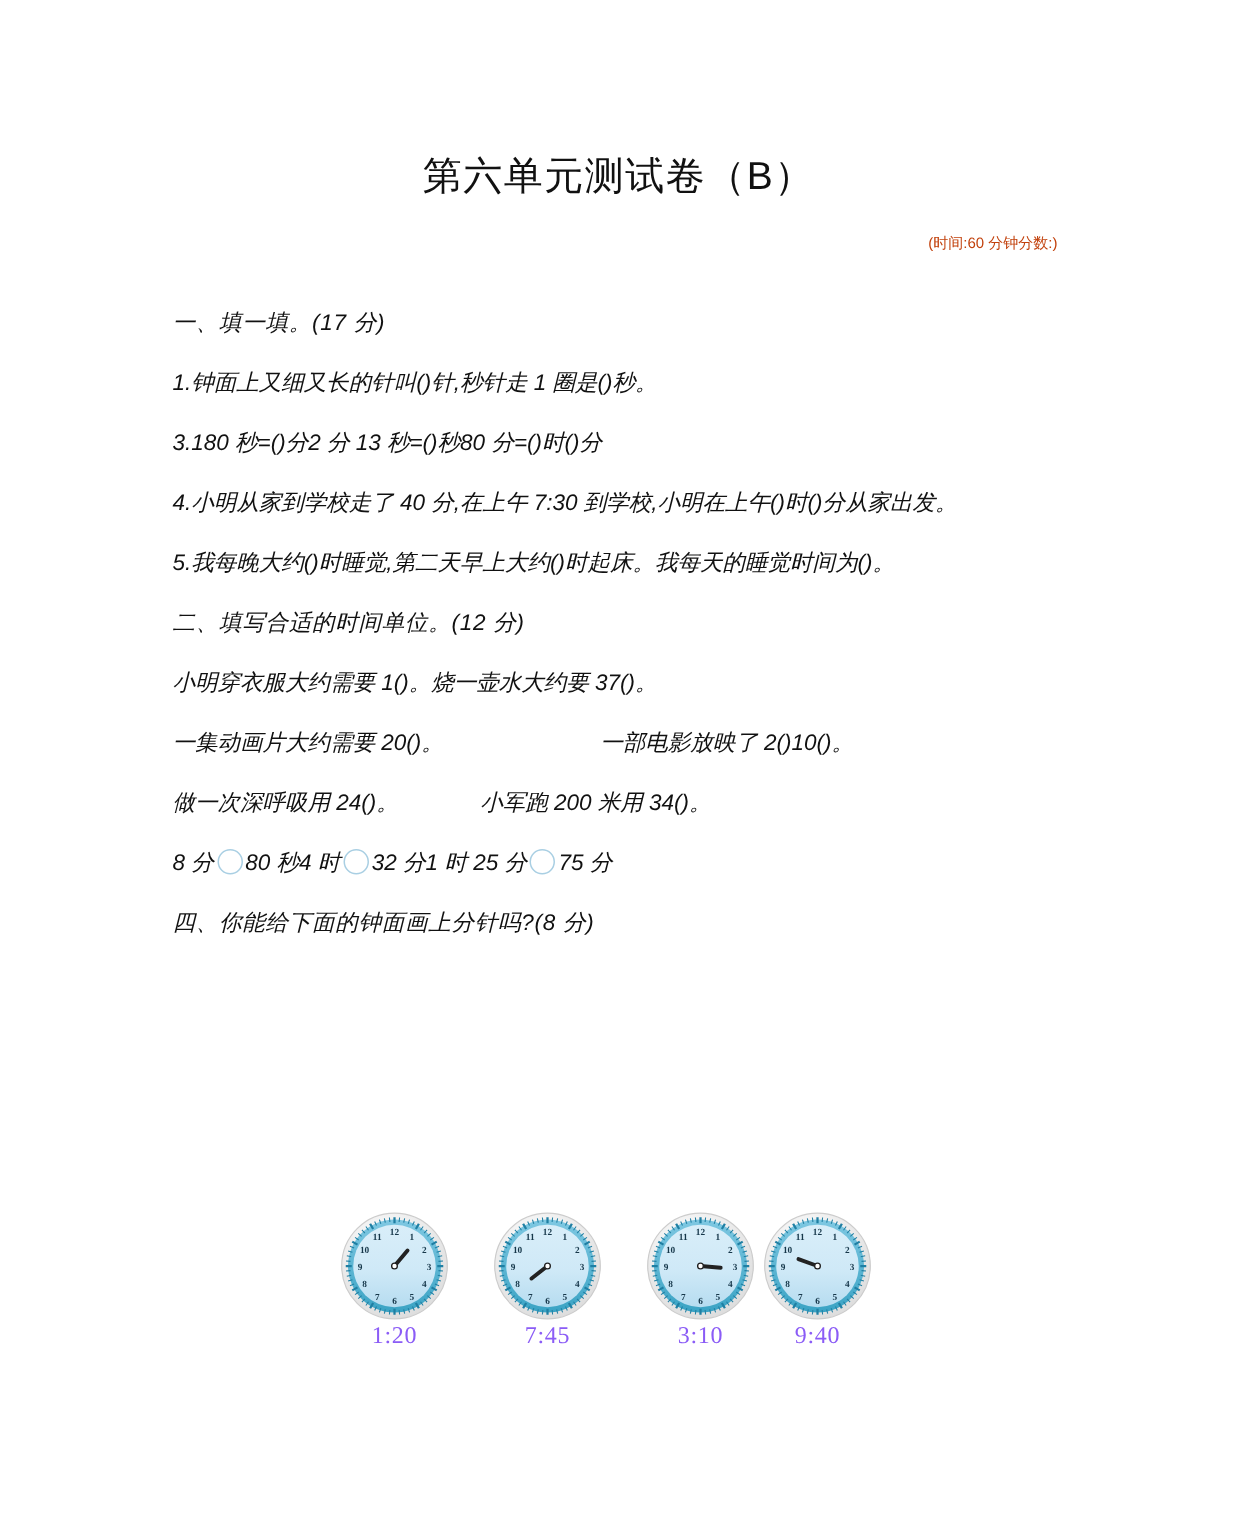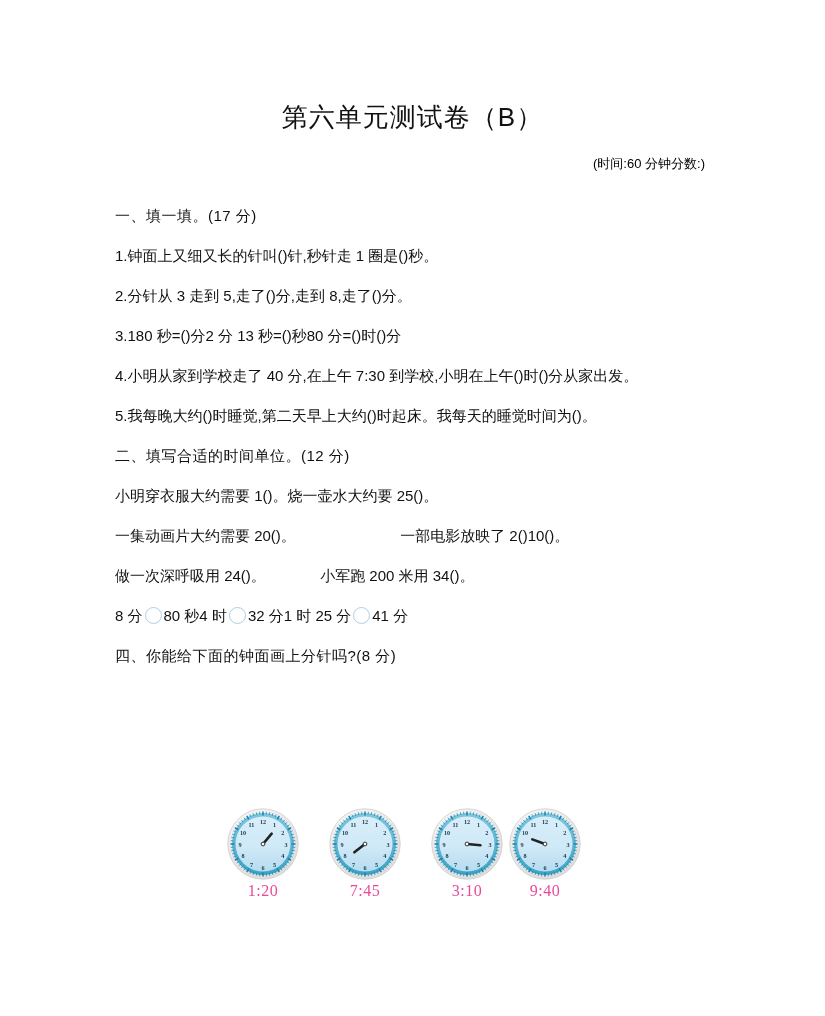--- a/index.html
+++ b/index.html
@@ -30,36 +30,37 @@
     text-align: center;
     font-size: 26px;
     letter-spacing: 1px;
     color: #111;
   }
   .meta {
     position: absolute;
     left: 0; top: 155px;
     width: 705px;
     text-align: right;
-    font-size: 13px;
-    color: #000000;
+    font-size: 10px;
+    color: #c2410c;
   }
   .body-text {
     position: absolute;
     left: 115px;
     top: 196px;
     width: 600px;
     font-size: 15px;
     line-height: 1;
     color: #111;
   }
   .line {
     height: 40px;
     line-height: 40px;
     white-space: nowrap;
+    font-style: italic;
   }
   .line.sec-head {
     letter-spacing: 0.5px;
   }
   .gap-md { display:inline-block; width: 46px; }
   .gap-lg { display:inline-block; width: 96px; }
   .gap-xl { display:inline-block; width: 120px; }
 
   .circle-blank {
     display: inline-block;
@@ -95,57 +96,56 @@
     width: 72px;
     height: 72px;
     margin: 0 auto;
     position: relative;
   }
   .clock-face svg { display: block; }
   .clock-label {
     margin-top: 2px;
     font-family: "Liberation Serif", "DejaVu Serif", serif;
     font-size: 16px;
-    color: #ec4899;
+    color: #8b5cf6;
     letter-spacing: 0.5px;
   }
 </style>
 </head>
 <body>
 
 <div class="page">
 
   <div class="title">第六单元测试卷（B）</div>
 
   <div class="meta">(时间:60 分钟分数:)</div>
 
   <div class="body-text">
 
     <div class="line sec-head">一、填一填。(17 分)</div>
     <div class="line">1.钟面上又细又长的针叫()针,秒针走 1 圈是()秒。</div>
-    <div class="line">2.分针从 3 走到 5,走了()分,走到 8,走了()分。</div>
     <div class="line">3.180 秒=()分2 分 13 秒=()秒80 分=()时()分</div>
     <div class="line">4.小明从家到学校走了 40 分,在上午 7:30 到学校,小明在上午()时()分从家出发。</div>
     <div class="line">5.我每晚大约()时睡觉,第二天早上大约()时起床。我每天的睡觉时间为()。</div>
 
     <div class="line sec-head">二、填写合适的时间单位。(12 分)</div>
-    <div class="line">小明穿衣服大约需要 1()。烧一壶水大约要 25()。</div>
+    <div class="line">小明穿衣服大约需要 1()。烧一壶水大约要 37()。</div>
     <div class="line">
       <span>一集动画片大约需要 20()。</span>
       <span class="gap-lg"></span>
       <span>一部电影放映了 2()10()。</span>
     </div>
     <div class="line">
       <span>做一次深呼吸用 24()。</span>
       <span class="gap-md"></span>
       <span>小军跑 200 米用 34()。</span>
     </div>
 
     <div class="line">
-      <span>8 分</span><span class="circle-blank"></span><span>80 秒4 时</span><span class="circle-blank"></span><span>32 分1 时 25 分</span><span class="circle-blank"></span><span>41 分</span>
+      <span>8 分</span><span class="circle-blank"></span><span>80 秒4 时</span><span class="circle-blank"></span><span>32 分1 时 25 分</span><span class="circle-blank"></span><span>75 分</span>
     </div>
 
     <div class="line sec-head">四、你能给下面的钟面画上分针吗?(8 分)</div>
   </div>
 
   <div class="clocks">
     <div class="clock-item c0">
       <div class="clock-face">
           <svg width="72" height="72" viewBox="0 0 72 72">
             <defs>

